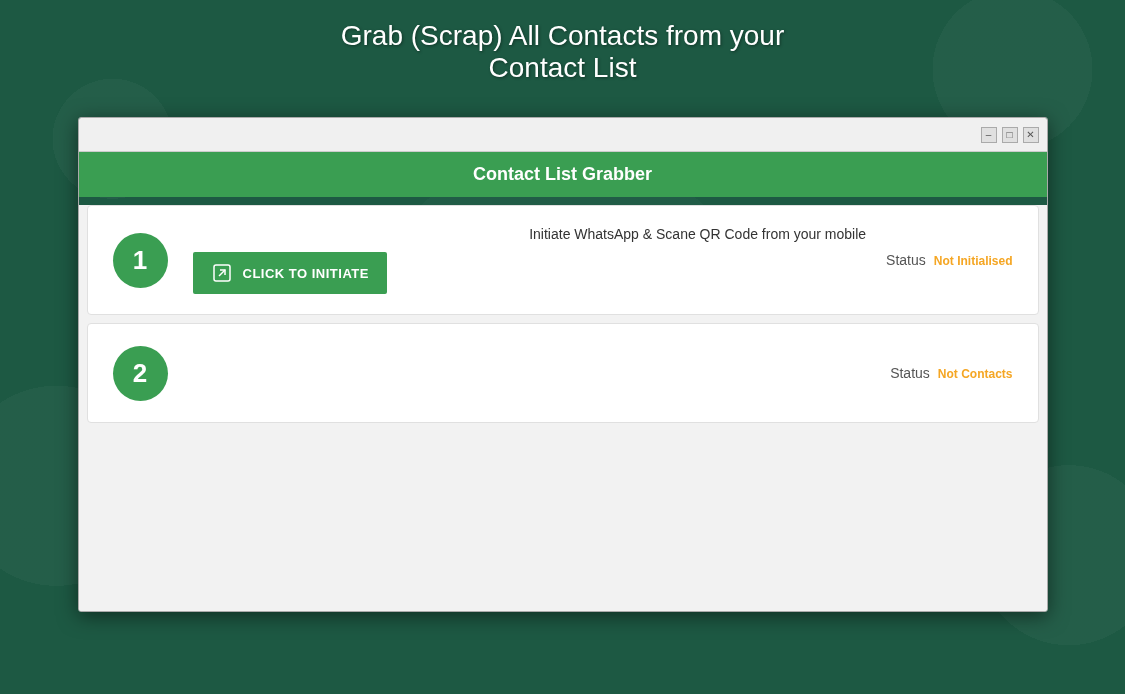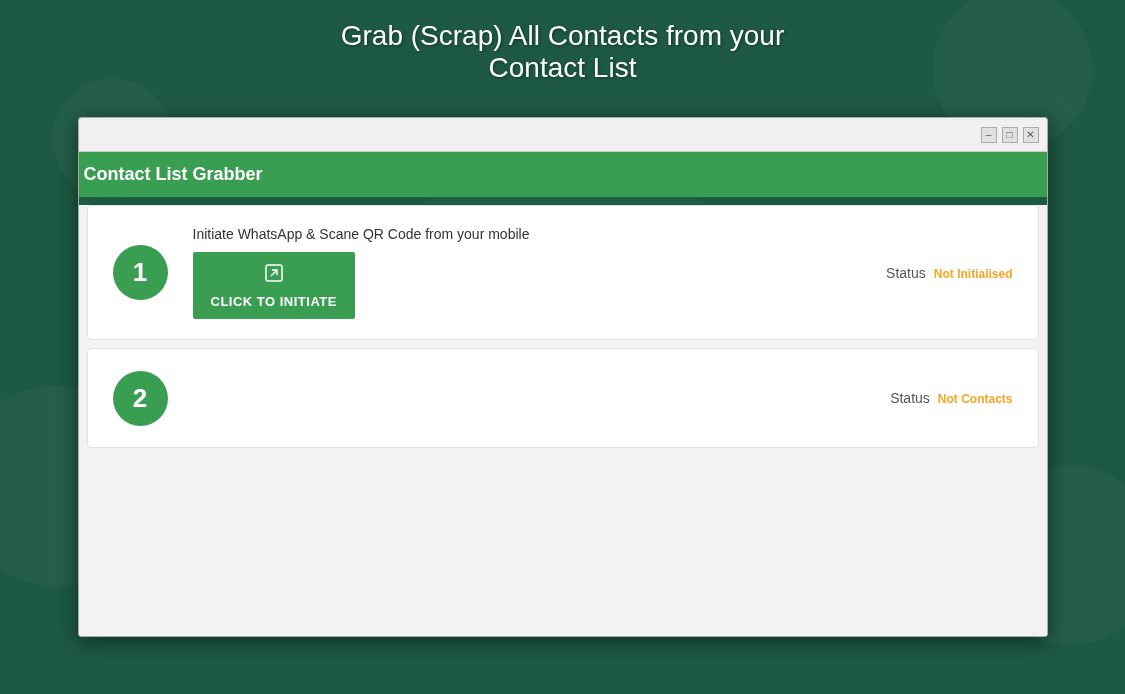--- a/index.html
+++ b/index.html
@@ -77,24 +77,25 @@
       display: flex;
       align-items: center;
       justify-content: center;
       font-size: 10px;
       color: #555;
     }
 
     
     .app-header {
       background: #3a9e52;
-      padding: 12px 5px;
+      padding: 12px 12px;
       color: white;
       font-size: 18px;
       font-weight: bold;
+      text-align: center;
     }
 
     
     .app-body {
       background: #f2f2f2;
       padding: 0;
     }
 
     
     .step-card {
@@ -124,36 +125,36 @@
     }
 
     .step-content {
       flex: 1;
     }
 
     .step-description {
       font-size: 14px;
       color: #333;
       margin-bottom: 10px;
+      text-align: right;
     }
 
     .btn-green {
       background: #3a9e52;
       color: white;
       border: none;
       padding: 10px 18px;
       font-size: 13px;
       font-weight: bold;
       cursor: pointer;
       display: inline-flex;
       align-items: center;
       gap: 10px;
       letter-spacing: 0.5px;
       border-radius: 2px;
-      flex-direction: column;
     }
 
     .btn-icon {
       width: 22px;
       height: 22px;
       display: inline-flex;
       align-items: center;
       justify-content: center;
       font-size: 16px;
     }

